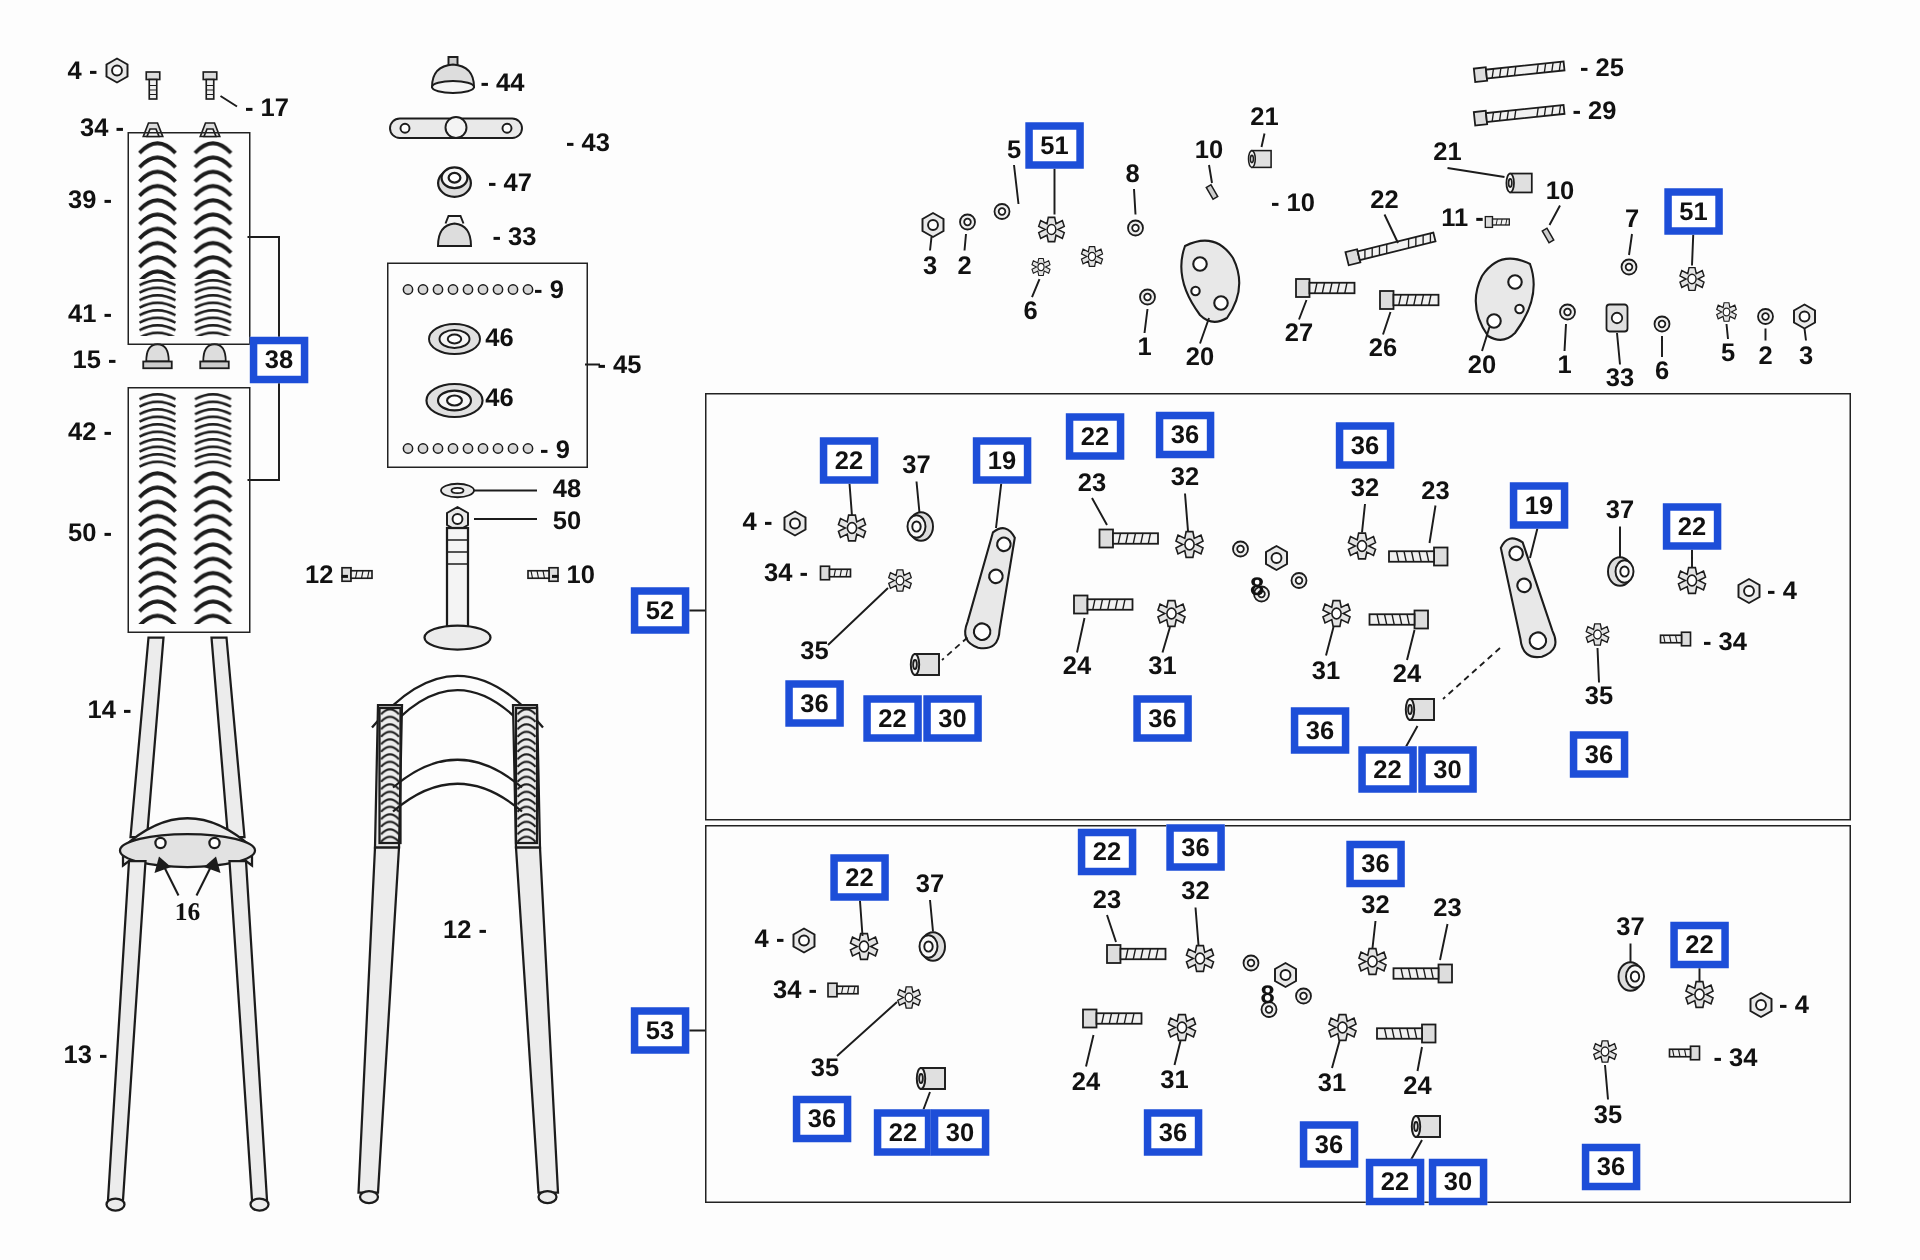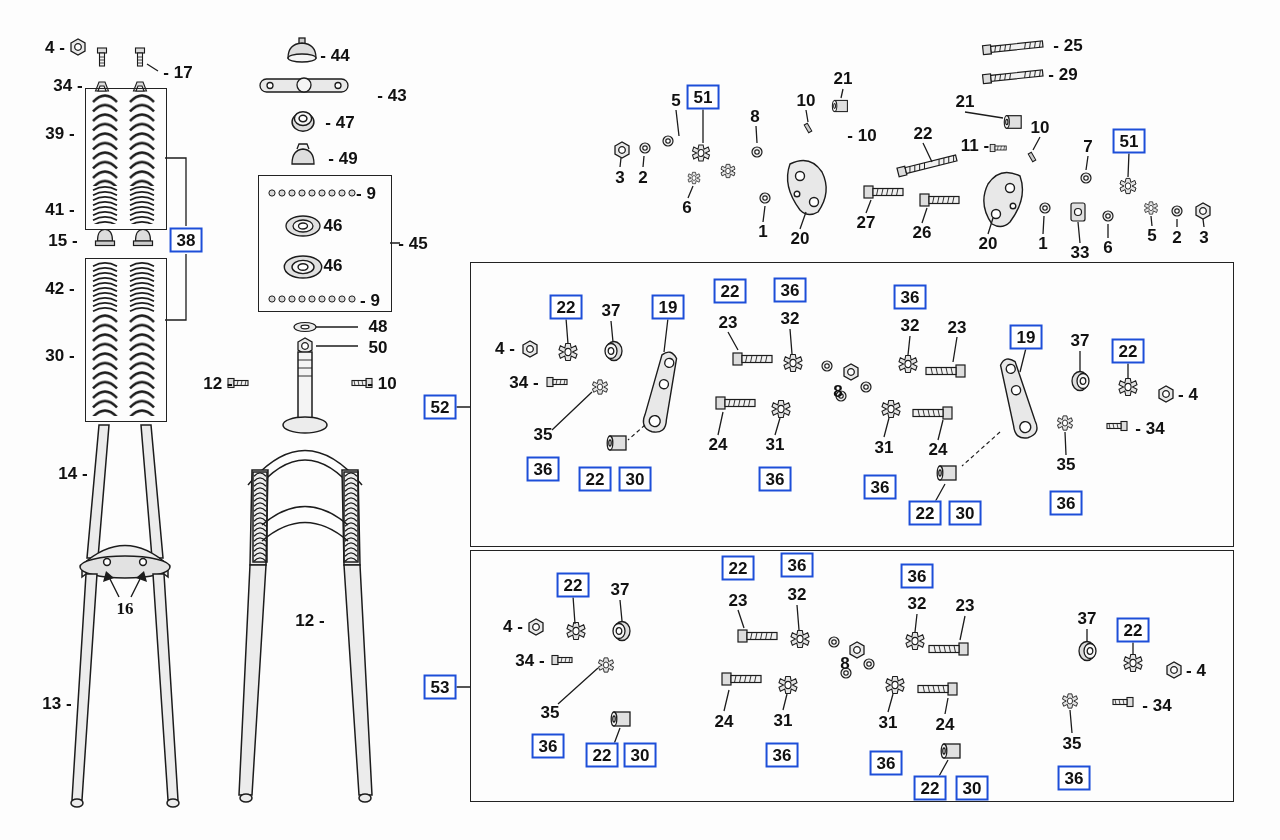--- a/index.html
+++ b/index.html
@@ -1,21 +1,21 @@
 <!DOCTYPE html>
 <html><head>
 <meta charset="utf-8">
 <style>
   html,body{margin:0;padding:0}
   body{width:1280px;height:840px;background:#ffffff;font-family:"Liberation Sans",sans-serif}
   #stage{position:relative;width:1280px;height:840px;background:#fdfdfd;overflow:hidden}
   #art{position:absolute;left:0;top:0}
   .plabel{position:absolute;transform:translate(-50%,-50%);font-weight:bold;font-size:17px;
           color:#111;white-space:nowrap;line-height:1;z-index:3}
-  .plabel.boxed{border:2px solid #1d4ed8;padding:2px 5px;background:#fff}
+  .plabel.boxed{border:5px solid #1d4ed8;padding:2px 5px;background:#fff}
   .outline-box{position:absolute;border:1.6px solid #222;z-index:1}
 </style>
 </head>
 <body>
 
 <div id="stage">
 
   <svg id="art" width="1280" height="840" viewBox="0 0 1280 840">
     <defs>
       <pattern id="coilW" width="26" height="9.5" patternUnits="userSpaceOnUse">
@@ -356,28 +356,28 @@
     </div>
   <div>
       <div class="plabel" style="left: 55px; top: 47px;">4 -</div>
       <div class="plabel" style="left: 178px; top: 72px;">- 17</div>
       <div class="plabel" style="left: 68px; top: 85px;">34 -</div>
       <div class="plabel" style="left: 60px; top: 133px;">39 -</div>
       <div class="plabel" style="left: 60px; top: 197px; margin-top: 12px;">41 -</div>
       <div class="plabel" style="left: 63px; top: 240px;">15 -</div>
       <div class="plabel boxed" style="left: 186px; top: 240px;">38</div>
       <div class="plabel" style="left: 60px; top: 288px;">42 -</div>
-      <div class="plabel" style="left: 60px; top: 355px;">30 -</div>
+      <div class="plabel" style="left: 60px; top: 355px;">50 -</div>
       <div class="plabel" style="left: 73px; top: 473px;">14 -</div>
       <div class="plabel" style="left: 125px; top: 608px; font-family: Liberation Serif, serif;">16</div>
       <div class="plabel" style="left: 57px; top: 703px;">13 -</div>
       <div class="plabel" style="left: 335px; top: 55px;">- 44</div>
       <div class="plabel" style="left: 367px; top: 95px; margin-left: 25px;">- 43</div>
       <div class="plabel" style="left: 340px; top: 122px;">- 47</div>
-      <div class="plabel" style="left: 343px; top: 158px;">- 49</div>
+      <div class="plabel" style="left: 343px; top: 158px;">- 33</div>
       <div class="plabel" style="left: 366px; top: 193px;">- 9</div>
       <div class="plabel" style="left: 333px; top: 225px;">46</div>
       <div class="plabel" style="left: 333px; top: 265px;">46</div>
       <div class="plabel" style="left: 413px; top: 243px;">- 45</div>
       <div class="plabel" style="left: 370px; top: 300px;">- 9</div>
       <div class="plabel" style="left: 378px; top: 326px;">48</div>
       <div class="plabel" style="left: 378px; top: 347px;">50</div>
       <div class="plabel" style="left: 218px; top: 383px;">12 -</div>
       <div class="plabel" style="left: 382px; top: 383px;">- 10</div>
       <div class="plabel" style="left: 310px; top: 620px;">12 -</div>

